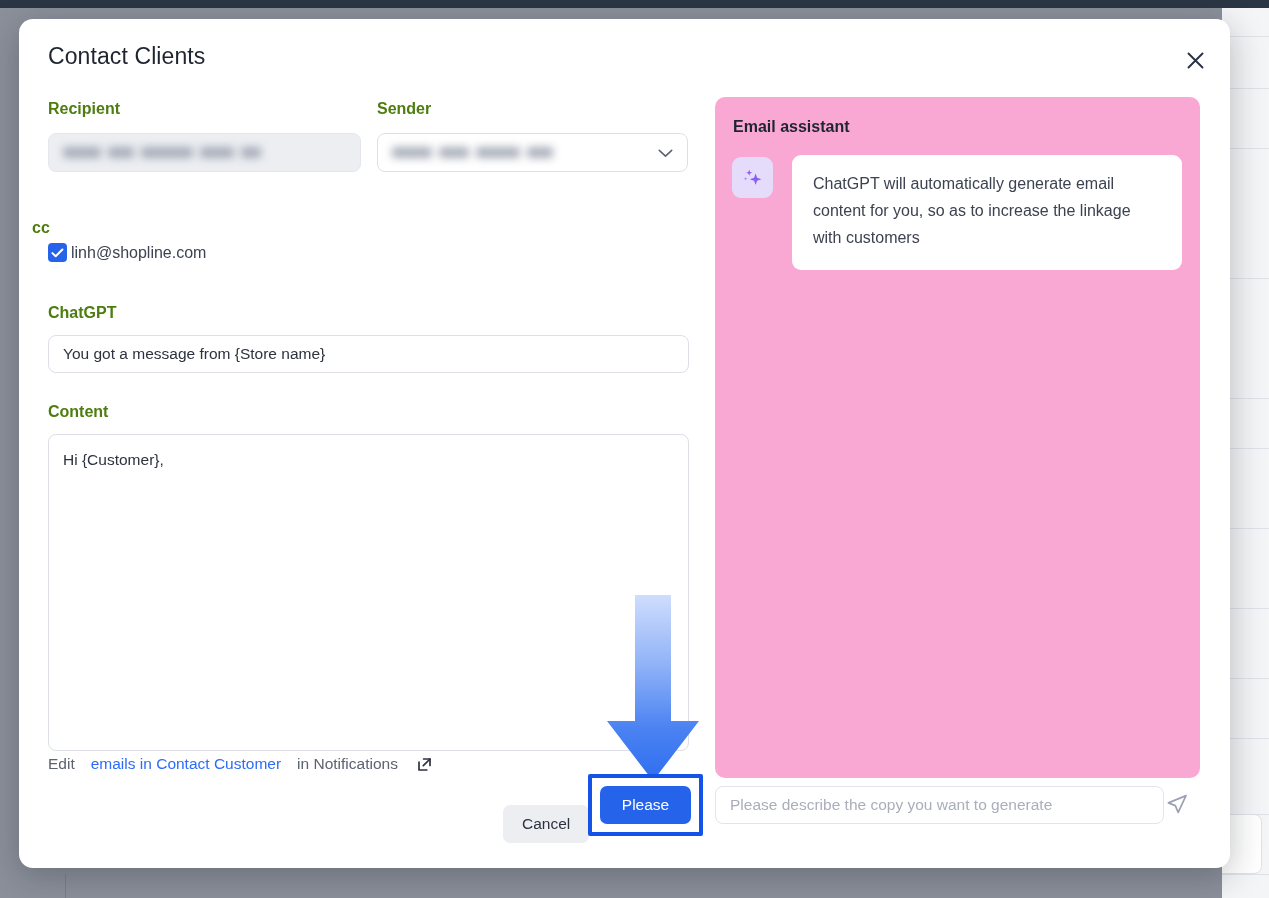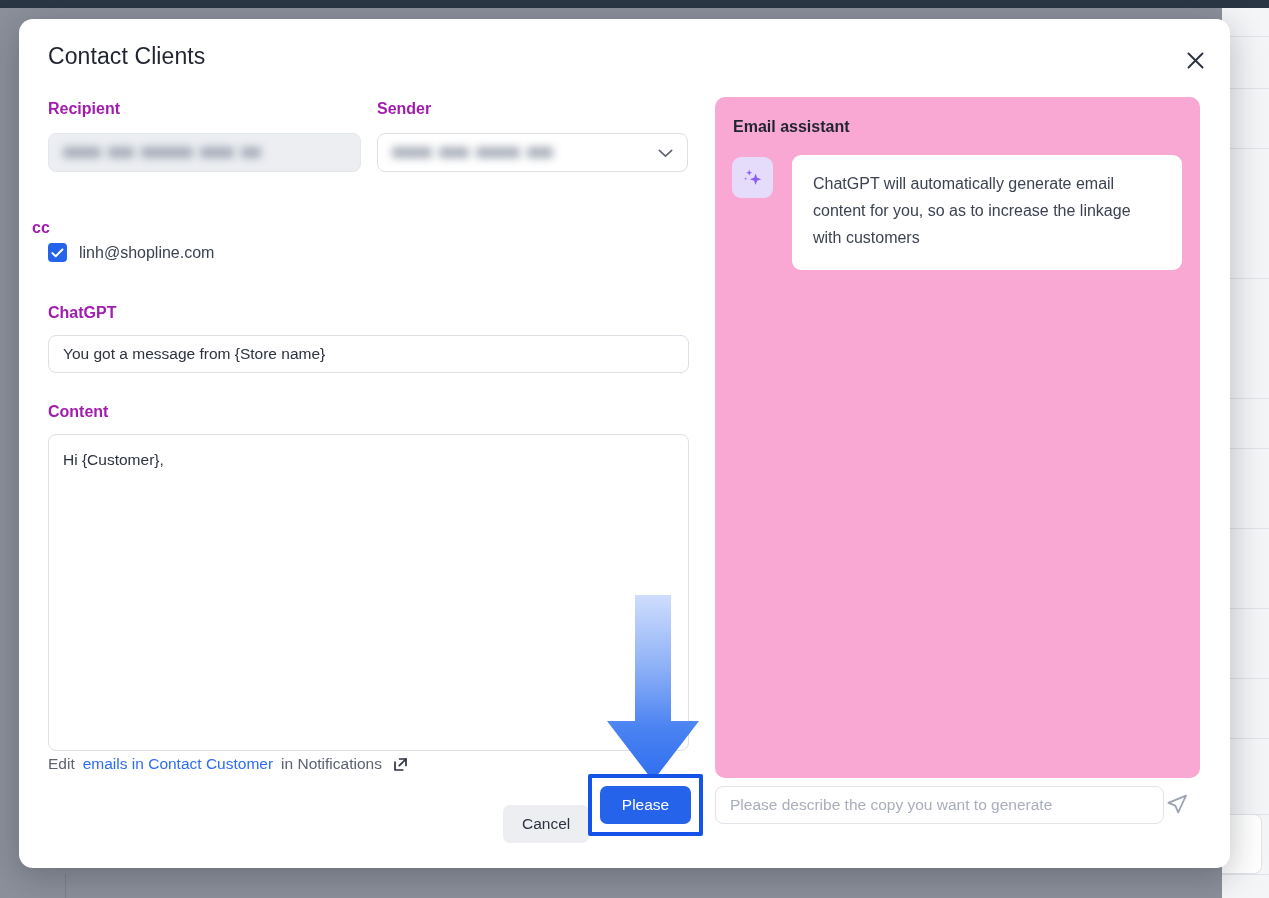--- a/index.html
+++ b/index.html
@@ -107,21 +107,21 @@
     cursor: pointer;
     border-radius: 6px;
   }
   #close-btn svg { display: block; }
 
   
   .field-label {
     position: absolute;
     font-size: 16px;
     font-weight: 600;
-    color: #a21caf;
+    color: #4d7c0f;
   }
 
   .blur-box {
     position: absolute;
     border-radius: 8px;
     display: flex;
     align-items: center;
   }
   .blur-pill {
     height: 11px;
@@ -153,21 +153,21 @@
     transform: translateY(-50%);
     pointer-events: none;
   }
 
   
   #cc-row {
     position: absolute;
     left: 29px; top: 224px;
     display: flex;
     align-items: center;
-    gap: 12px;
+    gap: 4px;
     cursor: pointer;
   }
   #cc-checkbox {
     width: 19px; height: 19px;
     border-radius: 4px;
     background: #2563eb;
     display: flex; align-items: center; justify-content: center;
     flex: none;
   }
   #cc-email {
@@ -205,21 +205,21 @@
     background: #fff;
   }
 
   #edit-line {
     position: absolute;
     left: 29px; top: 736px;
     font-size: 15.5px;
     color: #5c6270;
     display: flex;
     align-items: center;
-    gap: 8px;
+    gap: 16px;
     white-space: nowrap;
   }
   #edit-line a {
     color: #2d6cf6;
     text-decoration: none;
     cursor: pointer;
   }
   #external-link-icon {
     display: inline-flex;
     margin-left: 2px;

